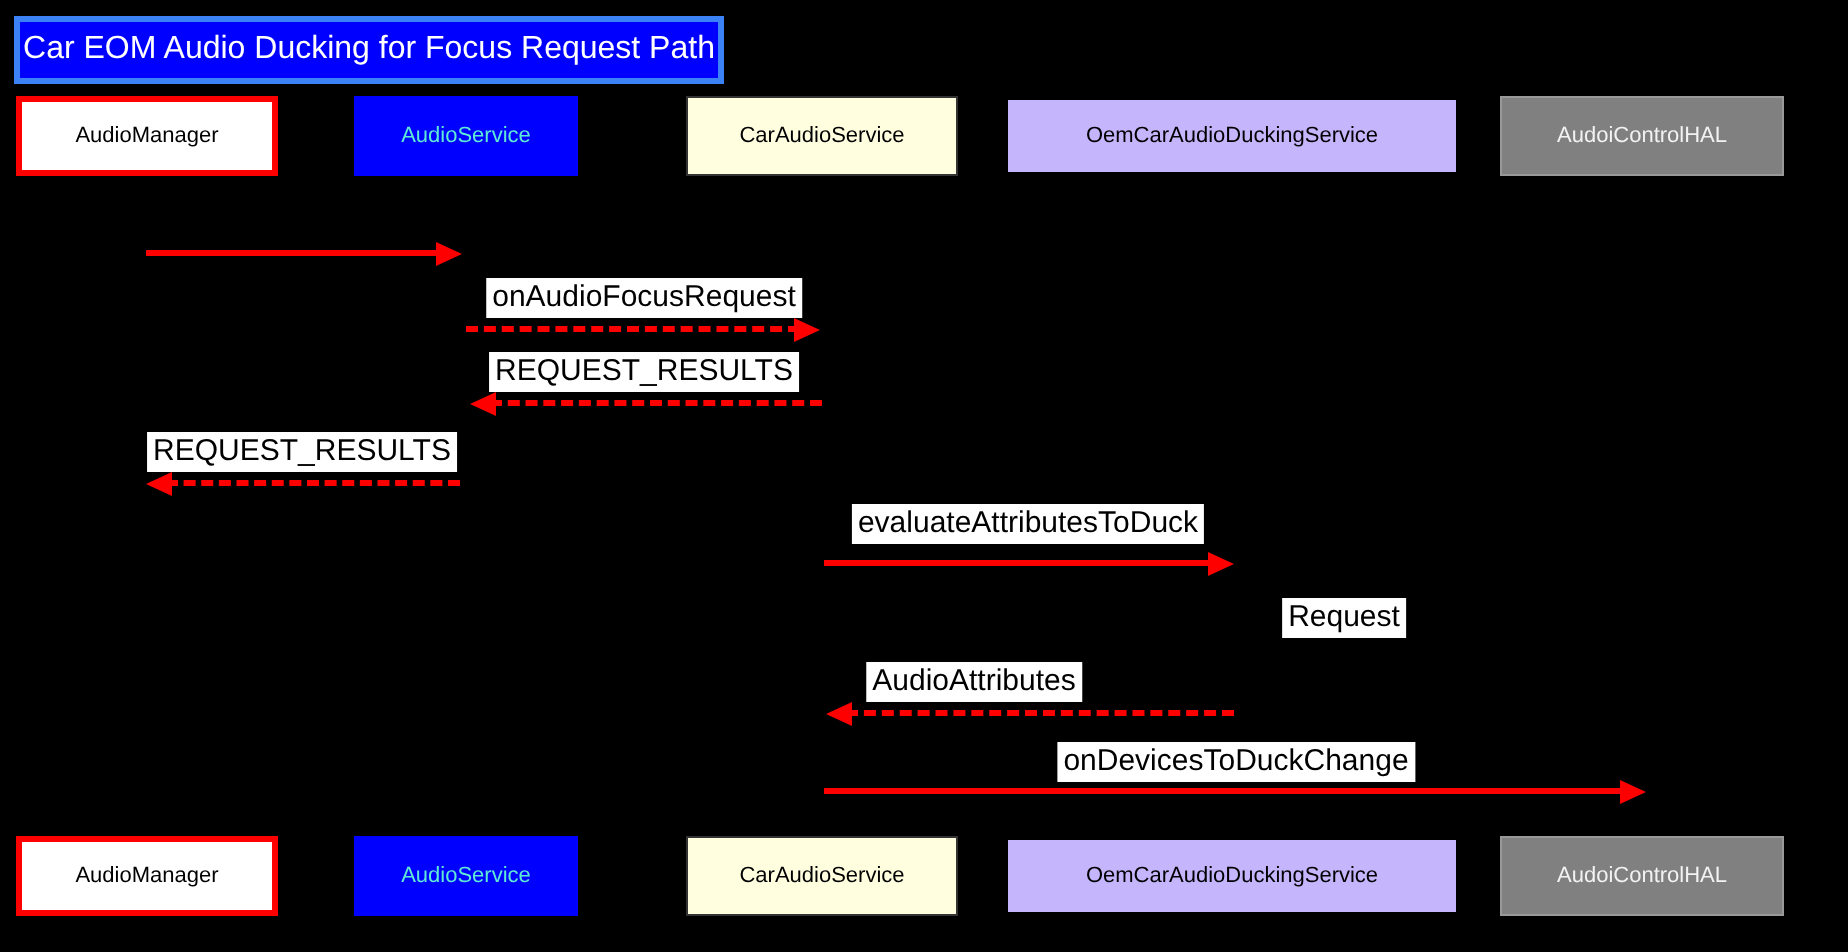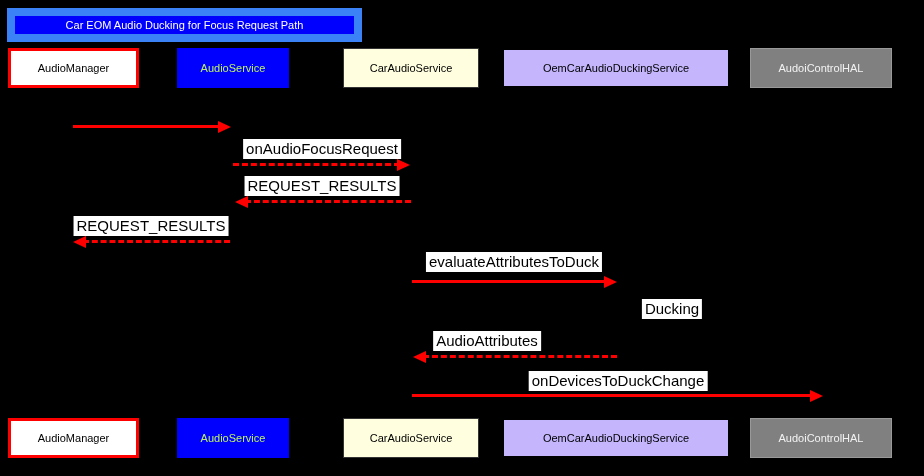--- a/index.html
+++ b/index.html
@@ -10,37 +10,37 @@
     height: 476px;
     background: #000000;
     font-family: "Liberation Sans", sans-serif;
     overflow: hidden;
   }
   .title {
     position: absolute;
     left: 7px; top: 8px;
     width: 355px; height: 34px;
     background: #0000ff;
-    border: 8px solid #3b82f6;
+    border: 3px solid #3b82f6;
     color: #ffffff;
     display: flex; align-items: center; justify-content: center;
-    font-size: 11px;
+    font-size: 16px;
     white-space: nowrap;
   }
   .actor {
     position: absolute;
     height: 40px;
     display: flex; align-items: center; justify-content: center;
     font-size: 11px;
     white-space: nowrap;
   }
   .row-top { top: 48px; }
   .row-bot { top: 418px; }
   .p0 { background: #ffffff; border: 3px solid #ff0000; color: #000000; }
-  .p1 { background: #0000ff; border: 1px solid #0000ff; color: #bef264; }
+  .p1 { background: #0000ff; border: 1px solid #0000ff; color: #5eead4; }
   .p2 { background: #ffffe0; border: 1px solid #333333; color: #000000; }
   .p3 { background: #c4b5fd; border: 2px solid #000000; color: #000000; }
   .p4 { background: #808080; border: 1px solid #999999; color: #f2f2f2; }
   .lifeline {
     position: absolute;
     top: 88px; height: 330px; width: 1px;
     background: #000000;
   }
   .mline {
     position: absolute;
@@ -102,21 +102,21 @@
   <div class="head-l" style="left:235px;top:196px"></div>
 
   <div class="mlabel" style="left:151px;top:216px">REQUEST_RESULTS</div>
   <div class="mline dashed" style="left:83px;top:240px;width:147px"></div>
   <div class="head-l" style="left:73px;top:236px"></div>
 
   <div class="mlabel" style="left:514px;top:252px">evaluateAttributesToDuck</div>
   <div class="mline" style="left:412px;top:280px;width:195px"></div>
   <div class="head-r" style="left:604px;top:276px"></div>
 
-  <div class="mlabel" style="left:672px;top:299px">Ducking</div>
+  <div class="mlabel" style="left:672px;top:299px">Request</div>
 
   <div class="mlabel" style="left:487px;top:331px">AudioAttributes</div>
   <div class="mline dashed" style="left:423px;top:355px;width:194px"></div>
   <div class="head-l" style="left:413px;top:351px"></div>
 
   <div class="mlabel" style="left:618px;top:371px">onDevicesToDuckChange</div>
   <div class="mline" style="left:412px;top:394px;width:401px"></div>
   <div class="head-r" style="left:810px;top:390px"></div>
 
   <div class="actor row-bot p0" style="left:8px;width:131px">AudioManager</div>

